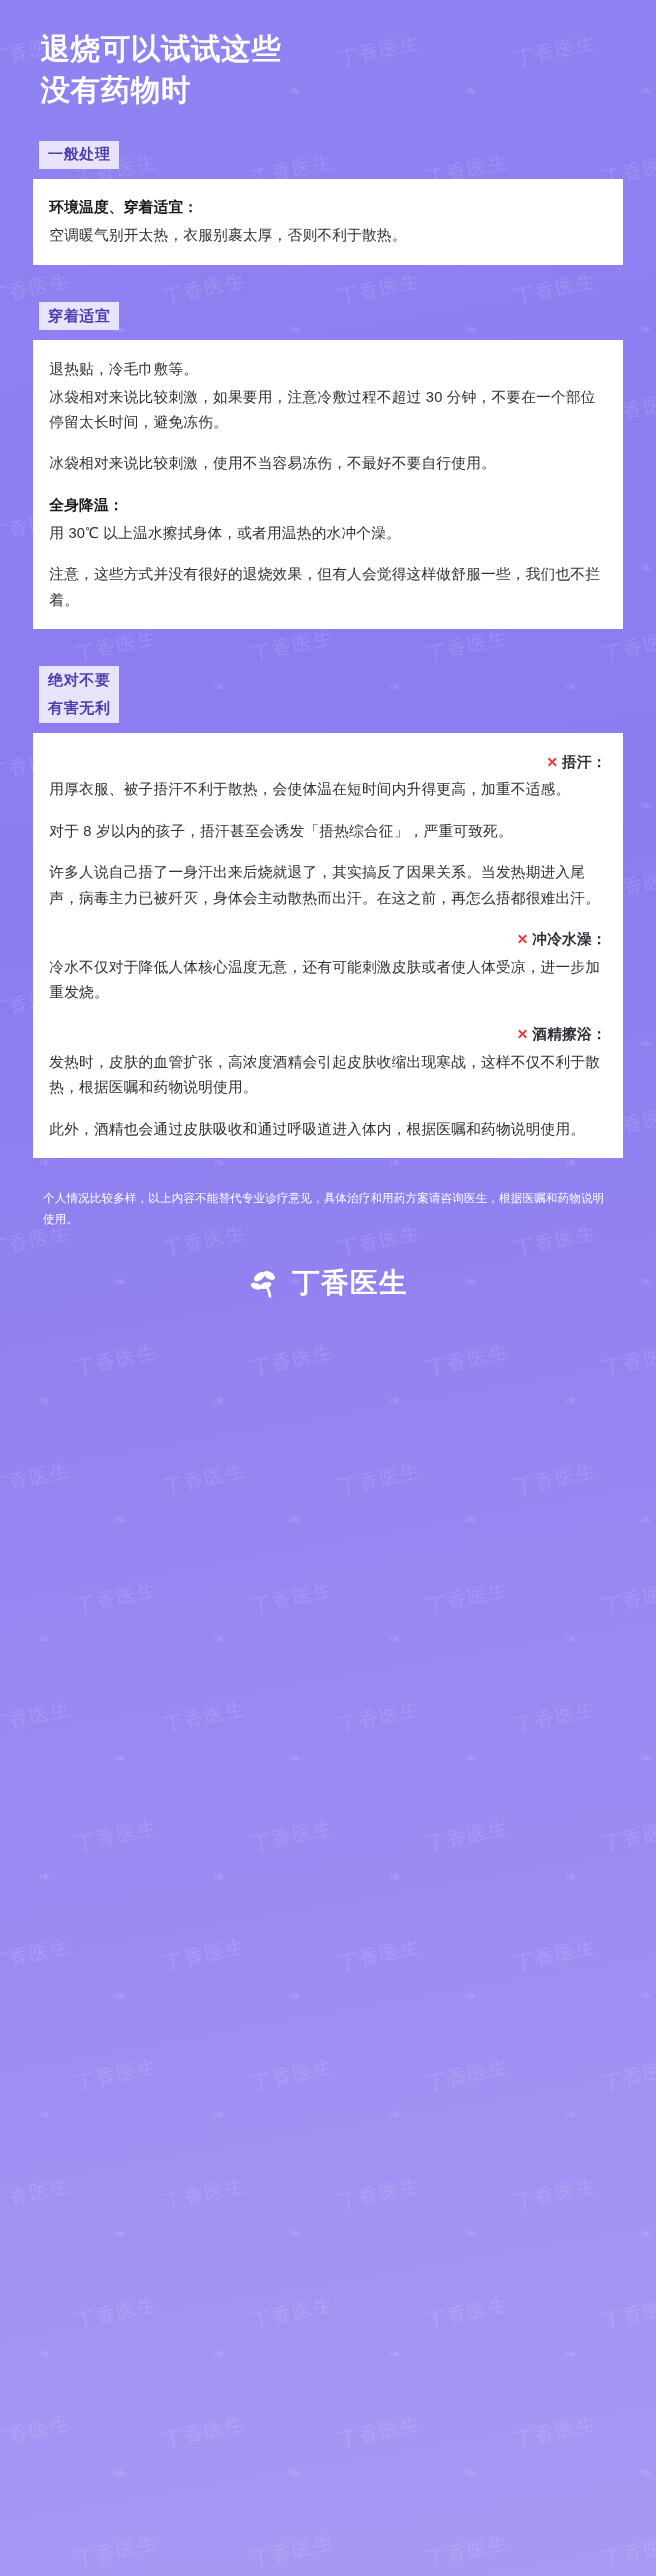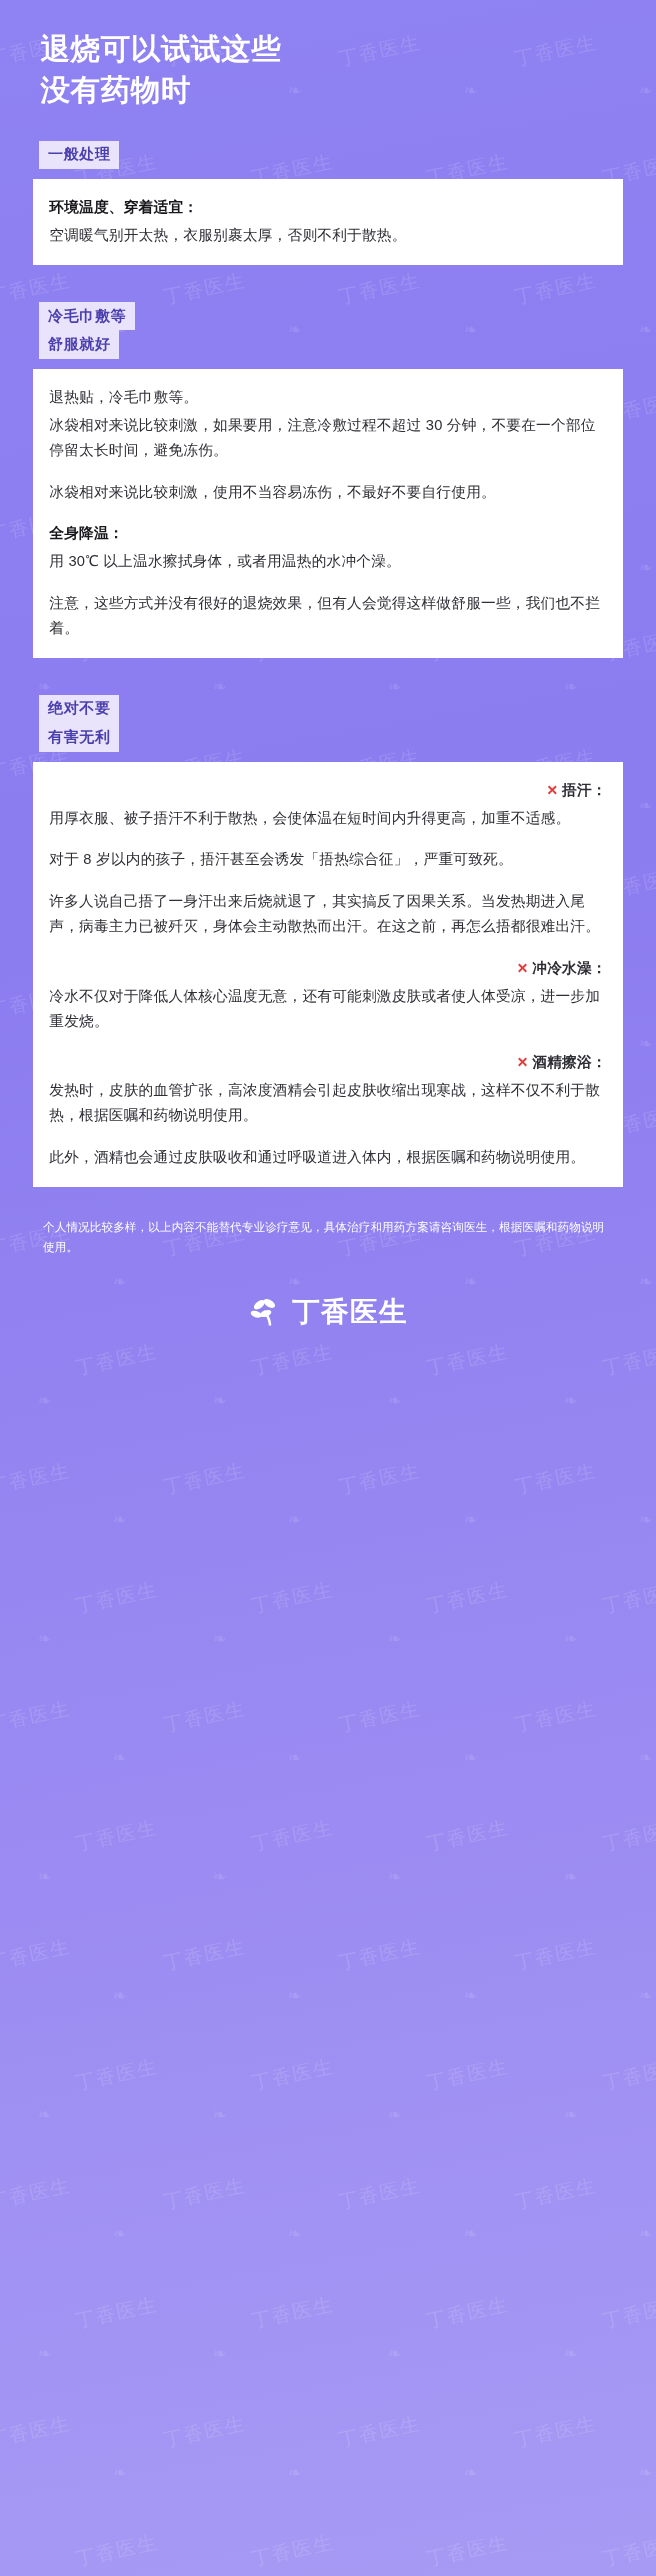--- a/index.html
+++ b/index.html
@@ -334,22 +334,21 @@
       <span class="tag-row"><span class="tag">一般处理</span></span>
     </div>
     <div class="card">
       <p class="bold">环境温度、穿着适宜：</p>
       <p>空调暖气别开太热，衣服别裹太厚，否则不利于散热。</p>
     </div>
 
     <div class="block-gap-lg"></div>
 
     <div class="tag-group">
-      <span class="tag-row"><span class="tag">冷毛巾敷等</span></span>
-      <span class="tag-row"><span class="tag">舒服就好</span></span>
+      <span class="tag-row"><span class="tag">穿着适宜</span></span>
     </div>
     <div class="card">
       <p>退热贴，冷毛巾敷等。</p>
       <p>冰袋相对来说比较刺激，如果要用，注意冷敷过程不超过 30 分钟，不要在一个部位停留太长时间，避免冻伤。</p>
       <p class="gap">冰袋相对来说比较刺激，使用不当容易冻伤，不最好不要自行使用。</p>
       <p class="bold gap">全身降温：</p>
       <p>用 30℃ 以上温水擦拭身体，或者用温热的水冲个澡。</p>
       <p class="note gap">注意，这些方式并没有很好的退烧效果，但有人会觉得这样做舒服一些，我们也不拦着。</p>
     </div>
 

